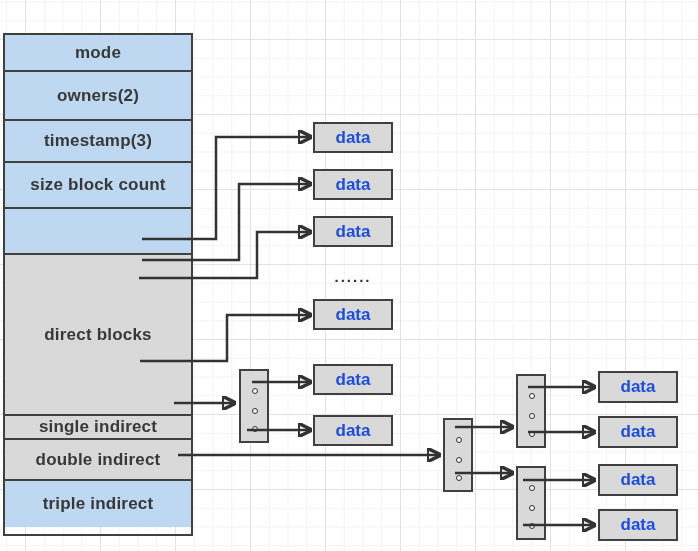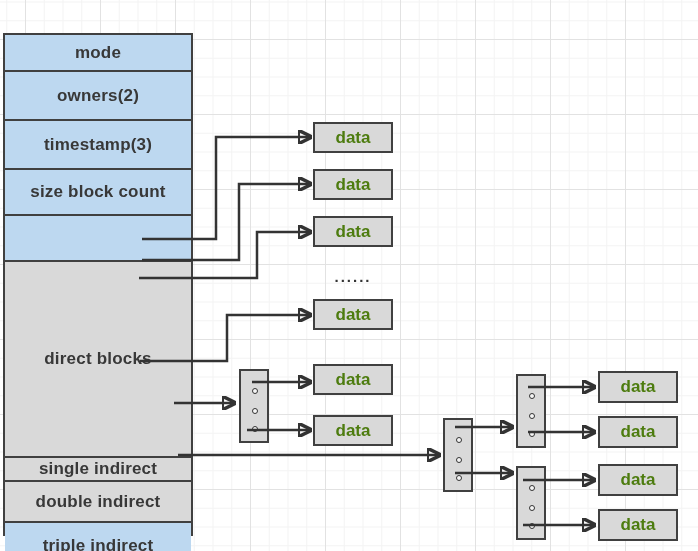--- a/index.html
+++ b/index.html
@@ -27,21 +27,21 @@
     display:flex;align-items:center;justify-content:center;
     font-weight:bold;font-size:17px;color:#383838;letter-spacing:0.2px;
   }
   .cell:last-child{border-bottom:none;}
   .fill-blue{background:#bdd8f0;}
   .fill-gray{background:#d9d9d9;}
   .data-box{
     position:absolute;width:80px;height:31px;
     background:#d9d9d9;border:2px solid #404040;box-sizing:border-box;
     display:flex;align-items:center;justify-content:center;
-    font-weight:bold;font-size:17px;color:#4d7c0f;
+    font-weight:bold;font-size:17px;color:#1d4ed8;
   }
   .data-box.tall{height:32px;}
   .ptr-box{
     position:absolute;width:30px;height:74px;
     background:#d9d9d9;border:2px solid #404040;box-sizing:border-box;
   }
   .dot{
     position:absolute;left:11px;width:4px;height:4px;
     border:1.3px solid #333333;border-radius:50%;background:#f5f5f5;
     box-sizing:content-box;
@@ -56,24 +56,24 @@
   svg.wires path{stroke:#333333;stroke-width:2.5;fill:none;}
 </style>
 </head>
 <body>
 
 <div class="canvas">
 
   <div class="inode">
     <div class="cell fill-blue" style="height:37px">mode</div>
     <div class="cell fill-blue" style="height:49px">owners(2)</div>
-    <div class="cell fill-blue" style="height:49px">timestamp(3)</div>
+    <div class="cell fill-blue" style="height:42px">timestamp(3)</div>
     <div class="cell fill-blue" style="height:46px">size block count</div>
     <div class="cell fill-blue" style="height:46px"></div>
-    <div class="cell fill-gray" style="height:196px">direct blocks</div>
+    <div class="cell fill-gray" style="height:161px">direct blocks</div>
     <div class="cell fill-gray" style="height:24px">single indirect</div>
     <div class="cell fill-gray" style="height:41px">double indirect</div>
     <div class="cell fill-blue" style="height:46px">triple indirect</div>
   </div>
 
   <div class="data-box" style="left:313px;top:122px">data</div>
   <div class="data-box" style="left:313px;top:169px">data</div>
   <div class="data-box" style="left:313px;top:216px">data</div>
   <div class="ellipsis">......</div>
   <div class="data-box" style="left:313px;top:299px">data</div>

